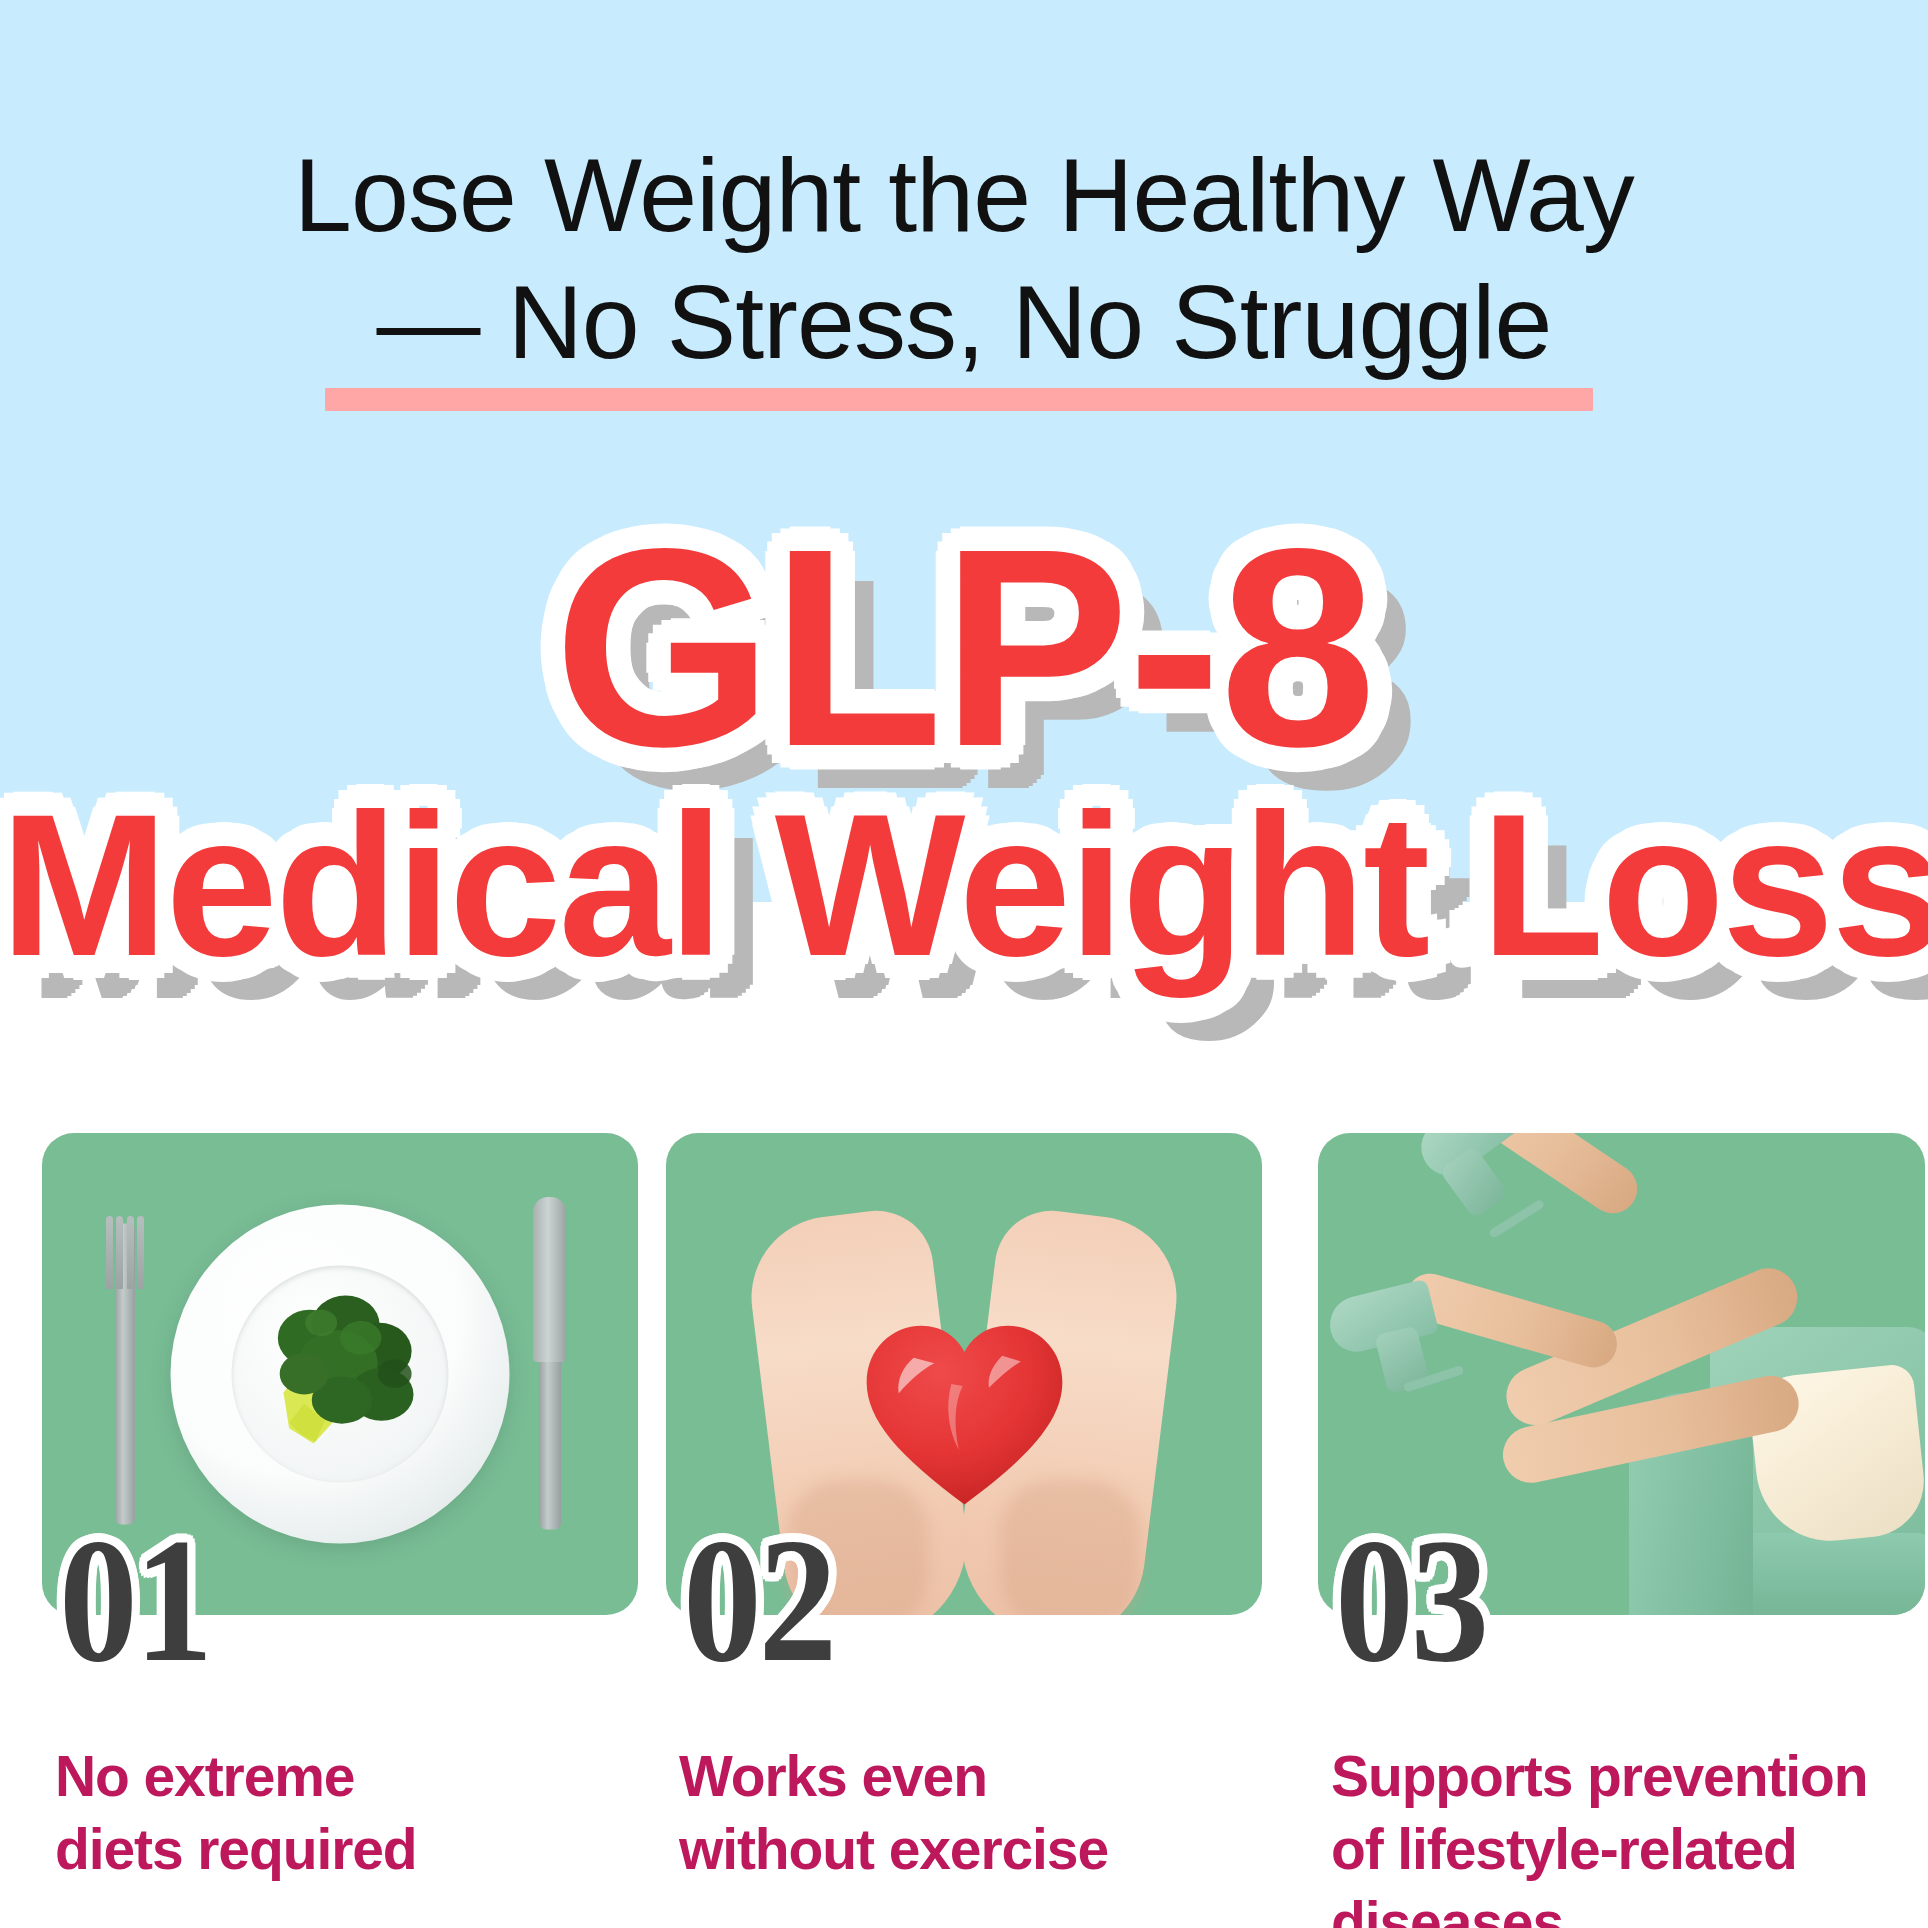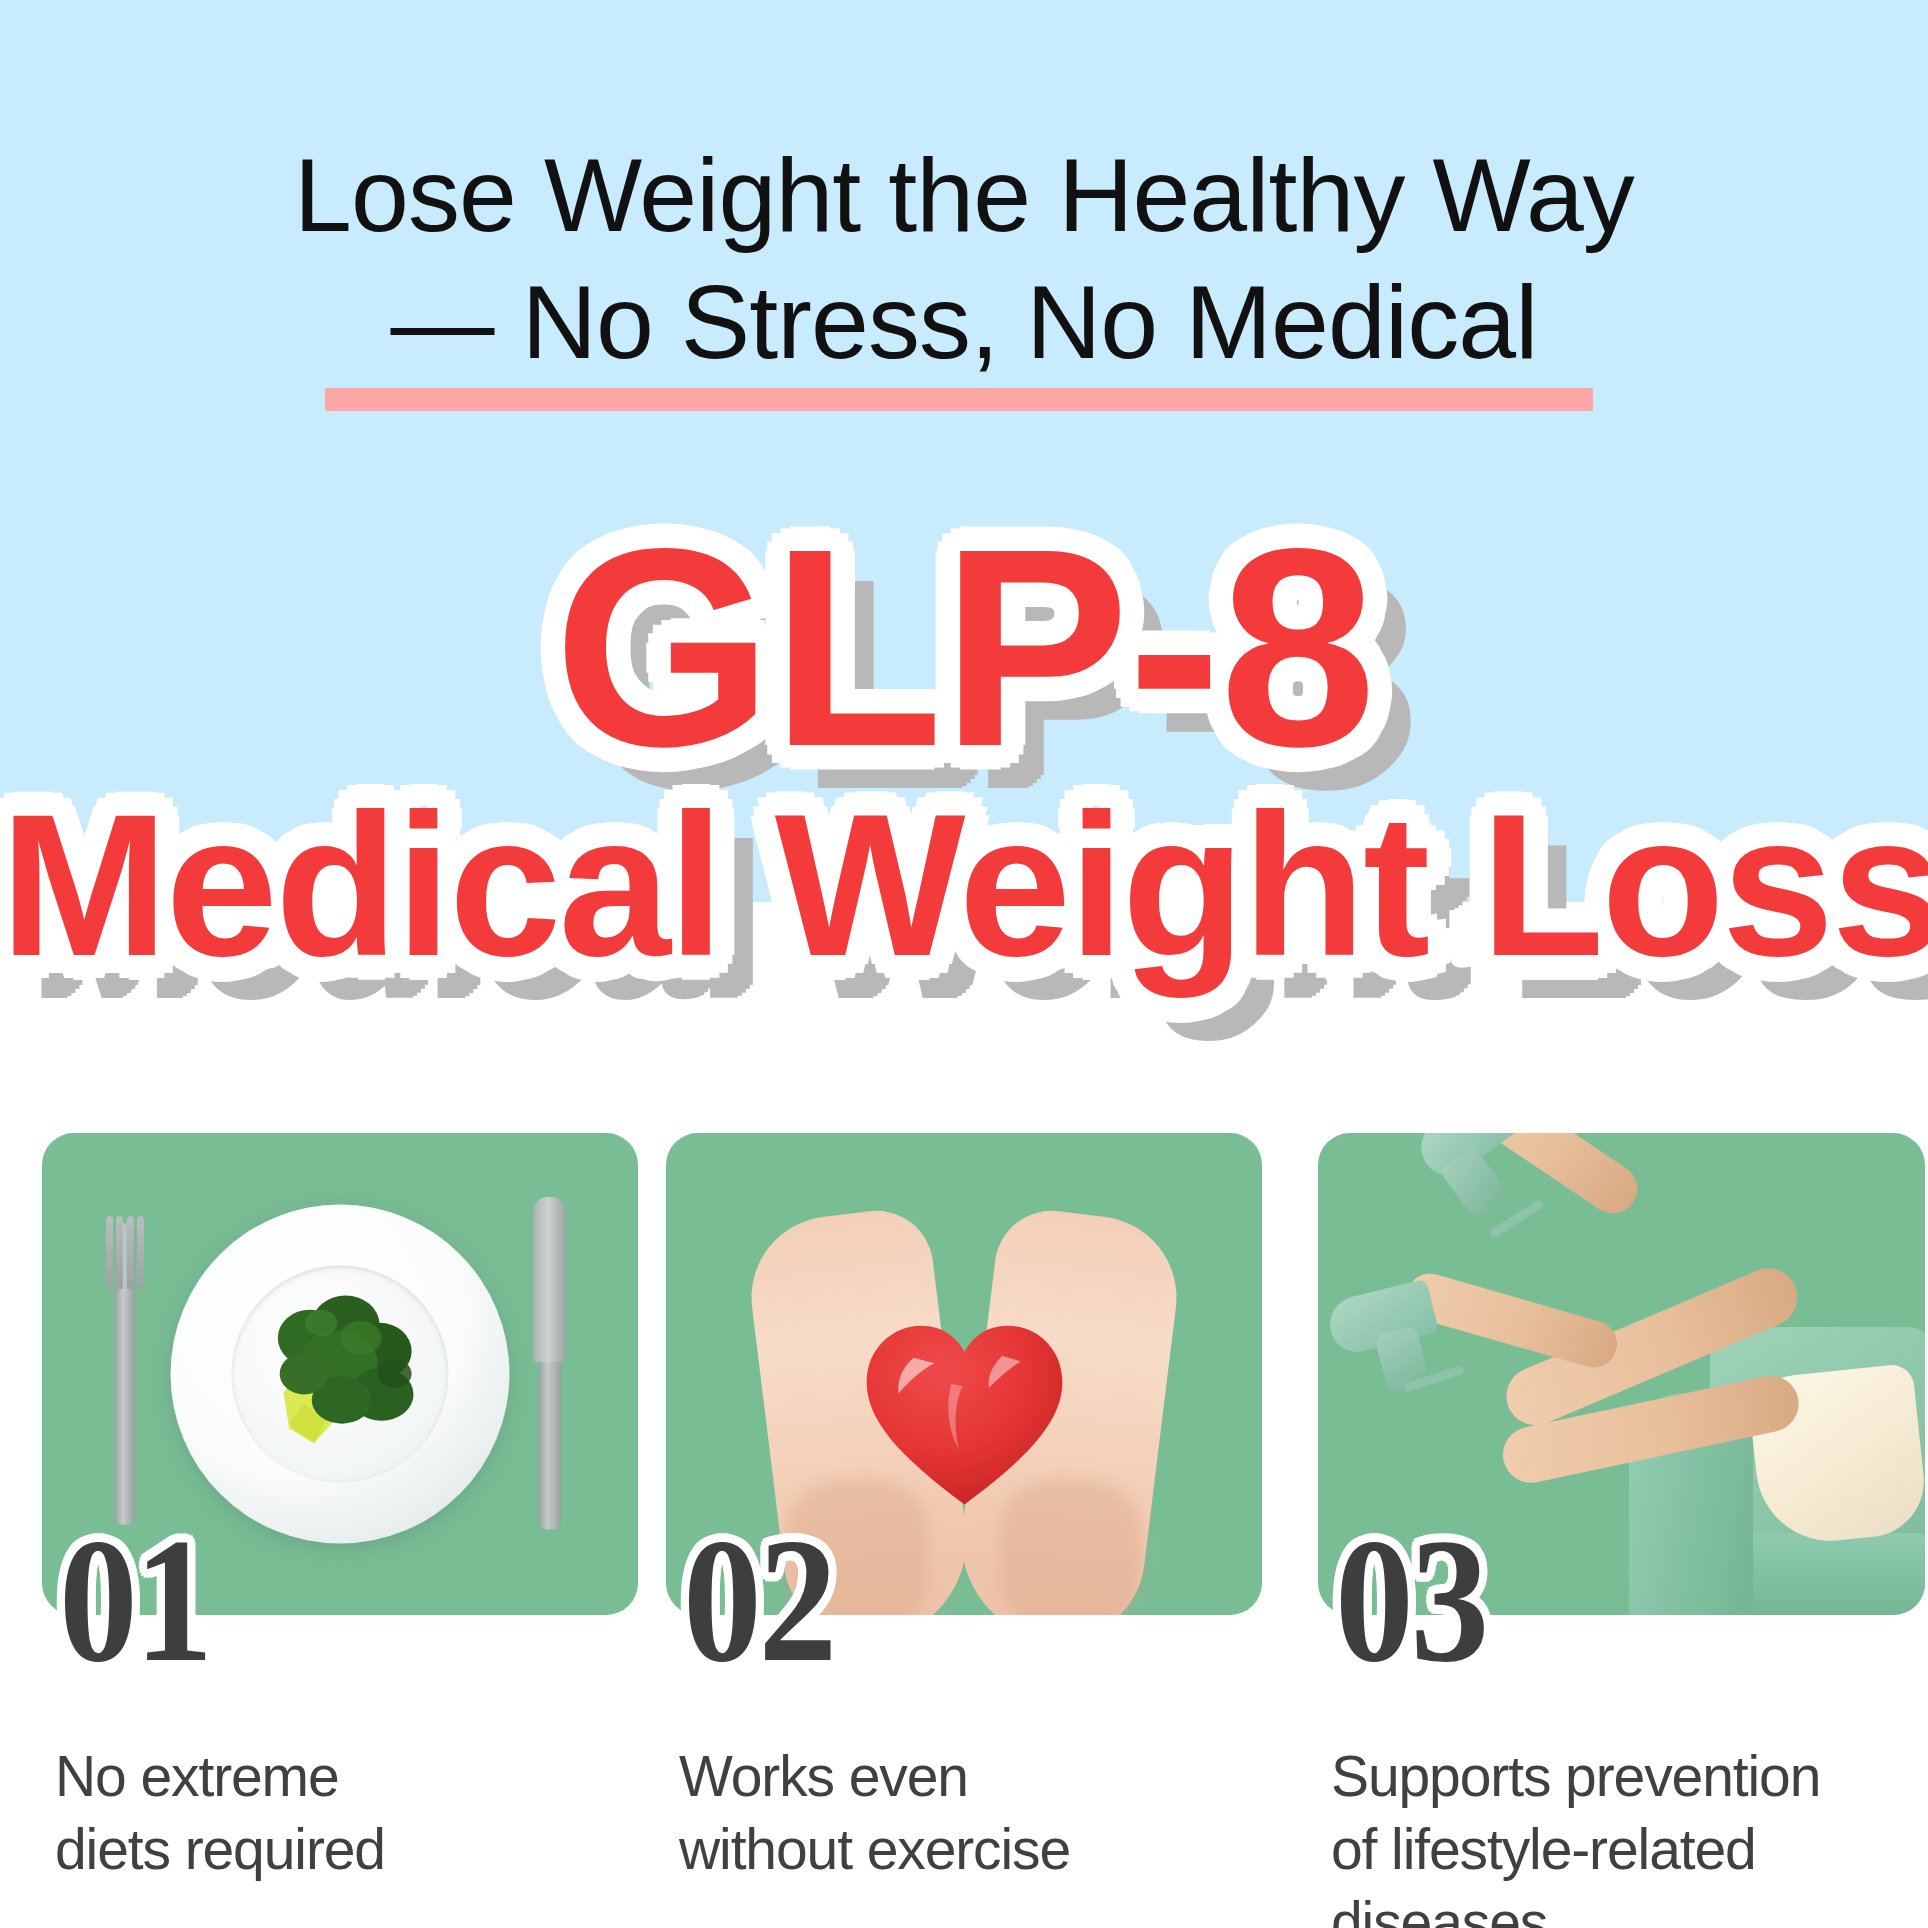--- a/index.html
+++ b/index.html
@@ -399,39 +399,39 @@
       -8.5px 3.8px 0 #ffffff, 8.5px 3.8px 0 #ffffff,
       -3.8px -8.5px 0 #ffffff, 3.8px -8.5px 0 #ffffff,
       -3.8px 8.5px 0 #ffffff, 3.8px 8.5px 0 #ffffff;
   }
 
   .card-caption {
     position: absolute;
     left: 13px;
     top: 607px;
     width: 603px;
-    color: #404040;
+    color: #be185d;
     font-family: "Liberation Sans", sans-serif;
-    font-weight: 400;
+    font-weight: 700;
     font-size: 57px;
     line-height: 1.28;
     letter-spacing: -1.1px;
   }
   .card-caption .cl { display: block; white-space: nowrap; }
 </style>
 </head>
 <body>
 
 <div id="poster">
 
   <div class="sky-band"></div>
 
   <div class="headline">
     <span class="line">Lose Weight the Healthy Way</span>
-    <span class="line">— No Stress, No Medical</span>
+    <span class="line">— No Stress, No Struggle</span>
   </div>
   <div class="pink-underline"></div>
 
   <div class="brand-block">
     <span class="brand-line brand-line--one">GLP-8</span>
     <span class="brand-line brand-line--two">Medical Weight Loss</span>
   </div>
 
   <div class="cards">
 

